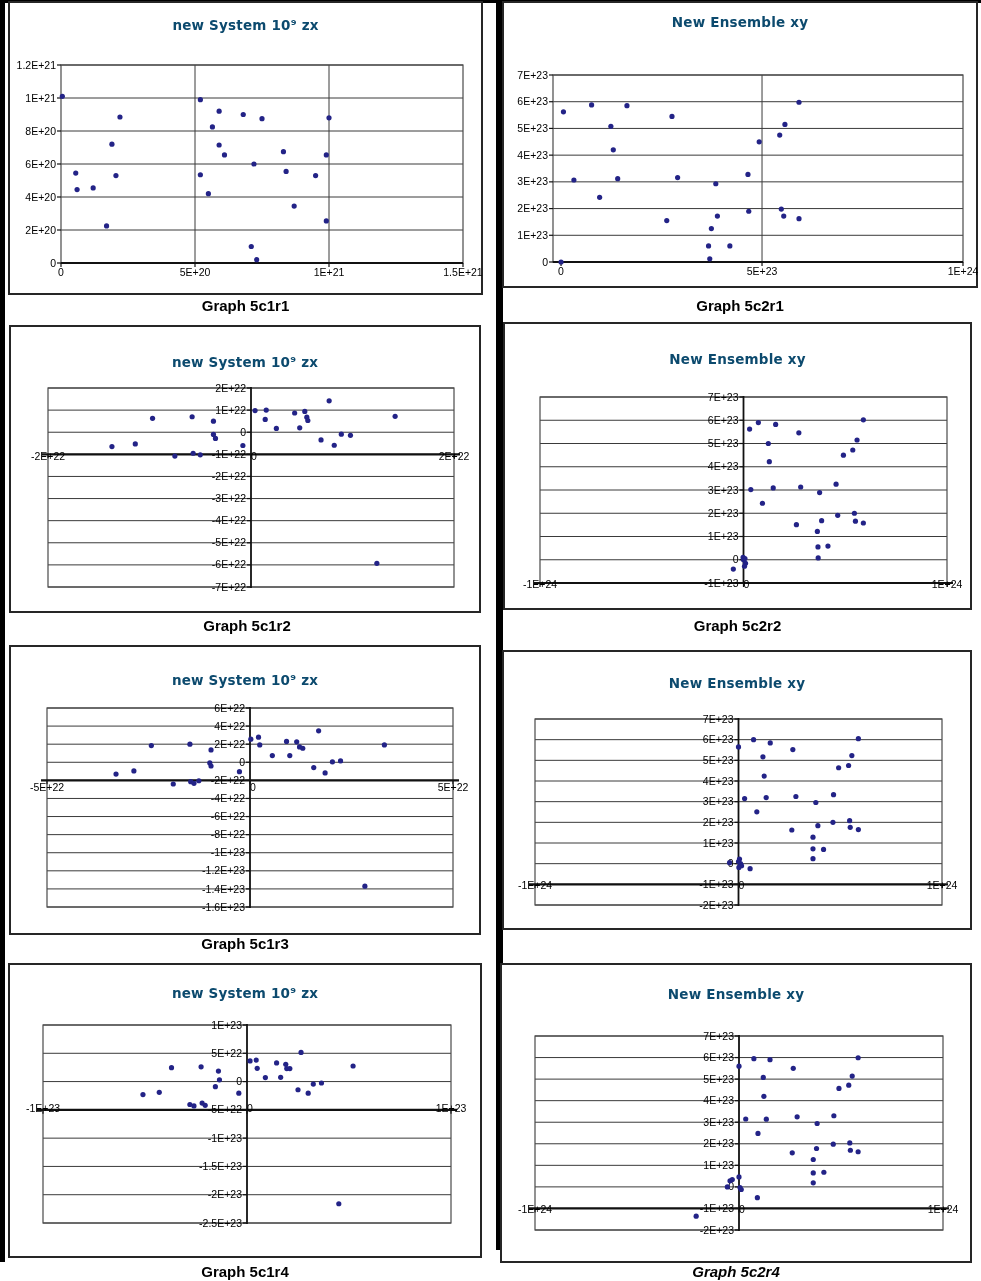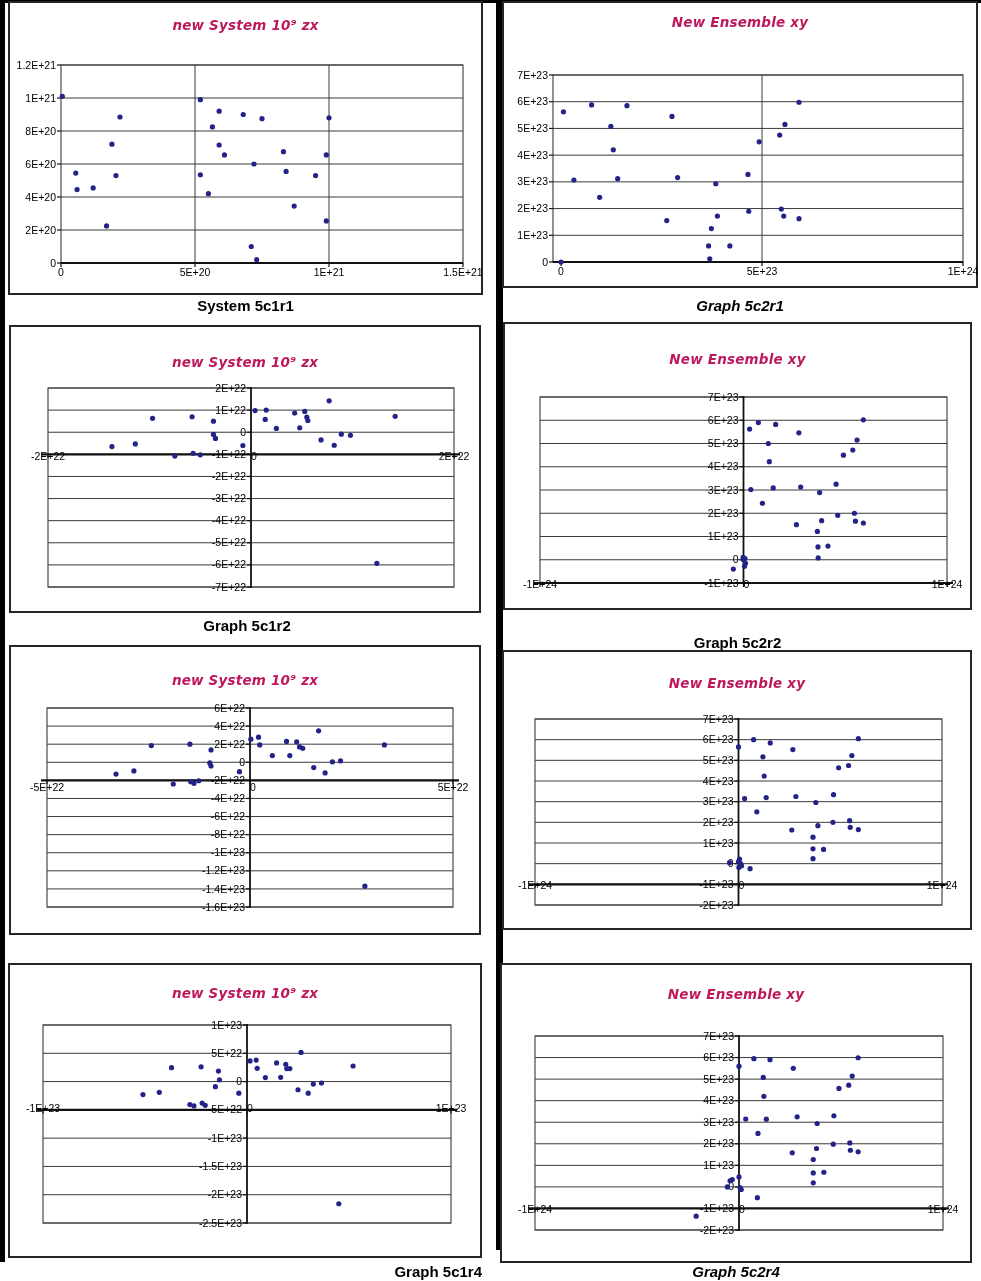--- a/index.html
+++ b/index.html
@@ -5,21 +5,21 @@
   html,body{margin:0;padding:0;background:#e8e8e8;}
   .page{position:relative;width:981px;height:1281px;background:#ffffff;overflow:hidden;
         font-family:"Liberation Sans","DejaVu Sans",sans-serif;}
   .strip{position:absolute;background:#000;}
   .strip-left{left:0;top:0;width:5px;height:1262px;}
   .strip-top{left:0;top:0;width:981px;height:3px;}
   .strip-mid{left:496px;top:0;width:7px;height:1250px;}
   .panel{position:absolute;background:#fff;border:2px solid #262626;box-sizing:border-box;}
   .chart-title{position:absolute;left:0;width:100%;text-align:center;
                font-family:"DejaVu Sans","Liberation Sans",sans-serif;
-               font-size:13.5px;font-weight:bold;color:#be185d;letter-spacing:.2px;font-style:italic;}
+               font-size:13.5px;font-weight:bold;color:#0c4a6e;letter-spacing:.2px;}
   .chart-svg{position:absolute;left:0;top:0;overflow:visible;}
   .caption{position:absolute;text-align:center;font-size:15px;font-weight:bold;color:#000;}
   svg text{font-family:"Liberation Sans","DejaVu Sans",sans-serif;}
 </style>
 </head>
 <body>
 
 <div class="page">
   <div class="strip strip-left"></div>
   <div class="strip strip-mid"></div>
@@ -592,19 +592,20 @@
         <circle cx="336.96" cy="123.38" r="2.6" fill="#232387"></circle>
         <circle cx="346.752" cy="120.14666666666668" r="2.6" fill="#232387"></circle>
         <circle cx="350.21999999999997" cy="111.09333333333333" r="2.6" fill="#232387"></circle>
         <circle cx="356.136" cy="92.77111111111111" r="2.6" fill="#232387"></circle>
         <circle cx="347.772" cy="177.91555555555556" r="2.6" fill="#232387"></circle>
         <circle cx="348.384" cy="185.2444444444444" r="2.6" fill="#232387"></circle>
         <circle cx="356.136" cy="186.75333333333333" r="2.6" fill="#232387"></circle>
       </svg>
   </div>
 
-  <div class="caption" style="left: 8px; width: 475px; top: 297px;">System 5c1r1</div>
-  <div class="caption" style="left: 502px; width: 476px; top: 297px; font-style: italic;">Graph 5c2r1</div>
+  <div class="caption" style="left: 8px; width: 475px; top: 297px;">Graph 5c1r1</div>
+  <div class="caption" style="left: 502px; width: 476px; top: 297px;">Graph 5c2r1</div>
   <div class="caption" style="left: 11px; width: 472px; top: 617px;">Graph 5c1r2</div>
-  <div class="caption" style="left: 503px; width: 469px; top: 617px; margin-top: 17px;">Graph 5c2r2</div>
-  <div class="caption" style="left: 8px; width: 474px; top: 1263px; text-align: right;">Graph 5c1r4</div>
+  <div class="caption" style="left: 503px; width: 469px; top: 617px;">Graph 5c2r2</div>
+  <div class="caption" style="left: 9px; width: 472px; top: 935px;">Graph 5c1r3</div>
+  <div class="caption" style="left: 8px; width: 474px; top: 1263px;">Graph 5c1r4</div>
   <div class="caption" style="left: 500px; width: 472px; top: 1263px; font-style: italic;">Graph 5c2r4</div>
 </div>
 
 </body></html>

